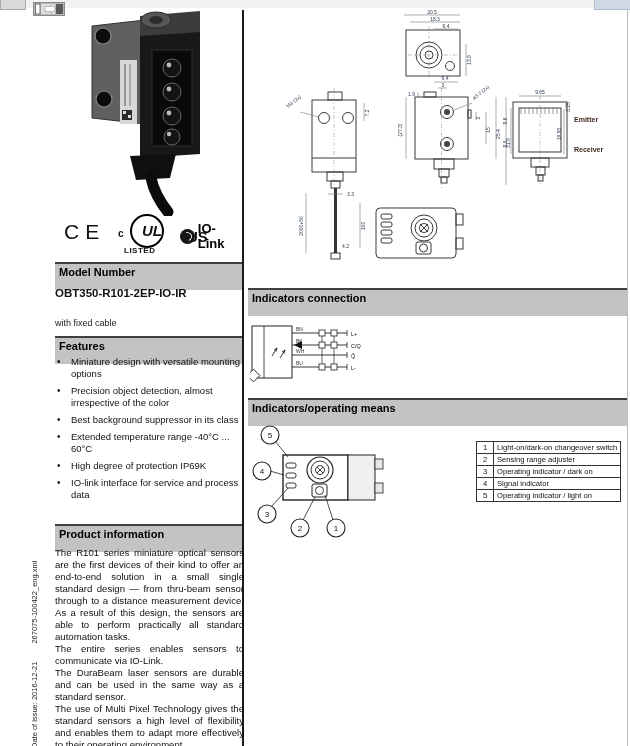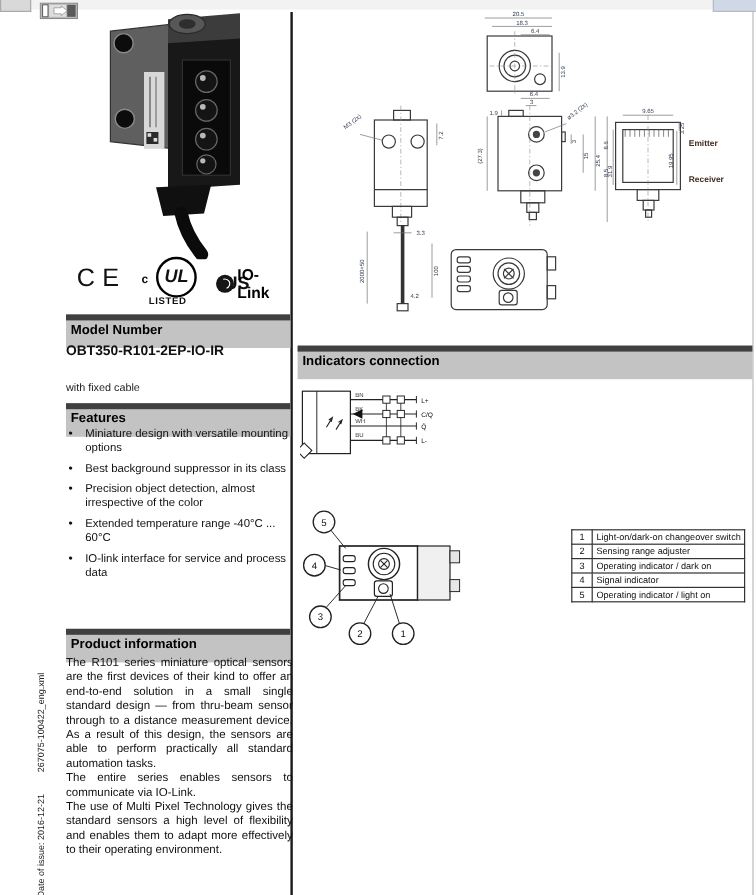--- a/index.html
+++ b/index.html
@@ -1,19 +1,19 @@
 <!DOCTYPE html>
 <html><head>
 <meta charset="utf-8">
 <style>
   html,body{margin:0;padding:0;background:#fff;}
   #page{position:relative;width:630px;height:746px;background:#fff;overflow:hidden;
         font-family:"Liberation Sans","DejaVu Sans",sans-serif;color:#111;}
   .abs{position:absolute;}
-  .bar{position:absolute;height:28px;background:#c3c3c3;border-top:5px solid #404040;
+  .bar{position:absolute;height:28px;background:#c3c3c3;border-top:2px solid #404040;
        font-weight:bold;font-size:11px;line-height:17px;padding-left:4px;box-sizing:border-box;color:#000;}
   .divider{position:absolute;left:242px;top:10px;width:2px;height:736px;background:#1a1a1a;}
   .pageedge{position:absolute;left:627px;top:10px;width:1px;height:736px;background:#bbb;}
   .topstrip{position:absolute;left:0;top:0;width:630px;height:8px;background:#f2f2f2;}
   .toptab-l{position:absolute;left:0;top:0;width:24px;height:9px;background:#d9d9d9;border:1px solid #aaa;border-top:none;}
   .toptab-r{position:absolute;left:594px;top:0;width:36px;height:9px;background:#cfd8e4;border:1px solid #b3bcc9;border-top:none;}
   .model-text{position:absolute;left:55px;font-weight:bold;font-size:11.5px;text-align:center;}
   .sub-text{position:absolute;left:55px;font-size:10px;color:#222;margin-top:32px;}
   .note-text{position:absolute;left:55px;font-size:9px;color:#222;}
   ul.features{position:absolute;left:55px;top:356px;width:186px;margin:0;padding:0;list-style:none;}
@@ -21,21 +21,21 @@
   ul.features li::before{content:"•";position:absolute;left:2px;top:0;font-size:10px;}
   .pinfo{position:absolute;left:55px;width:189px;font-size:9.6px;line-height:12px;text-align:justify;color:#111;}
   .pinfo p{margin:0;}
   .vnote{position:absolute;left:30px;top:748px;width:210px;transform:rotate(-90deg);
          transform-origin:left top;font-size:7.5px;color:#222;white-space:nowrap;}
   .vnote span{margin-right:16px;}
   .logos{position:absolute;left:60px;top:214px;width:182px;height:44px;}
   .ce{position:absolute;left:4px;top:6px;font-size:21px;letter-spacing:6px;font-weight:normal;color:#111;}
   .ulwrap{position:absolute;left:56px;top:0px;width:62px;height:44px;font-weight:bold;color:#111;}
   .ulcircle{position:absolute;left:14px;top:0px;width:30px;height:30px;border:2.5px solid #000;border-radius:50%;
-            text-align:center;font-style:italic;font-size:15px;line-height:30px;}
+            text-align:right;font-style:italic;font-size:15px;line-height:30px;}
   .ulc{position:absolute;left:2px;top:14px;font-size:10px;}
   .ulus{position:absolute;left:35px;top:14px;font-size:15px;padding-left:36px;}
   .ullisted{position:absolute;left:8px;top:32px;font-size:8px;letter-spacing:0.5px;}
   .iolink{position:absolute;left:120px;top:7px;display:flex;align-items:center;}
   .iolink .dot{width:15px;height:15px;border-radius:50%;background:#161616;position:relative;margin-right:3px;}
   .iolink .dot::after{content:"";position:absolute;left:3px;top:3px;width:7px;height:7px;border:1.6px solid #fff;
             border-radius:50%;border-left-color:transparent;border-bottom-color:transparent;transform:rotate(25deg);}
   .iolink .txt{font-weight:bold;font-size:13px;color:#000;}
   table.ind{position:absolute;left:476px;top:441px;border-collapse:collapse;font-size:7.6px;color:#111;}
   table.ind td{border:1px solid #333;padding:0 3px;height:11px;line-height:11px;white-space:nowrap;}
@@ -107,30 +107,32 @@
   </div>
 
   <div class="bar" style="left:55px;top:262px;width:187px">Model Number</div>
   <div class="model-text" style="top:287px">OBT350-R101-2EP-IO-IR</div>
   <div class="sub-text" style="top:304px">Triangulation sensor (BGS)</div>
   <div class="note-text" style="top:318px">with fixed cable</div>
 
   <div class="bar" style="left:55px;top:336px;width:187px">Features</div>
   <ul class="features">
     <li><span>Miniature design with versatile mounting options</span></li>
+    <li><span>Precision object detection, almost irrespective of the color</span></li>
     <li><span>Best background suppressor in its class</span></li>
-    <li><span>Precision object detection, almost irrespective of the color</span></li>
     <li><span>Extended temperature range -40°C ... 60°C</span></li>
+    <li><span>High degree of protection IP69K</span></li>
     <li><span>IO-link interface for service and process data</span></li>
   </ul>
 
   <div class="bar" style="left:55px;top:524px;width:187px">Product information</div>
   <div class="pinfo" style="top:547px">
     <p>The R101 series miniature optical sensors are the first devices of their kind to offer an end-to-end solution in a small single standard design — from thru-beam sensor through to a distance measurement device. As a result of this design, the sensors are able to perform practically all standard automation tasks.</p>
     <p>The entire series enables sensors to communicate via IO-Link.</p>
+    <p>The DuraBeam laser sensors are durable and can be used in the same way as a standard sensor.</p>
     <p>The use of Multi Pixel Technology gives the standard sensors a high level of flexibility and enables them to adapt more effectively to their operating environment.</p>
   </div>
 
   <div class="vnote">
     <span>Date of issue: 2016-12-21</span>
     <span>267075-100422_eng.xml</span>
   </div>
 
   <svg class="abs" style="left:248px;top:8px" width="380" height="272" viewBox="0 0 380 272">
 
@@ -287,20 +289,21 @@
     <text x="46" y="12.5" font-size="5" fill="#333">BN</text>
     <text x="46" y="24.5" font-size="5" fill="#333">BK</text>
     <text x="46" y="34.5" font-size="5" fill="#333">WH</text>
     <text x="46" y="46.5" font-size="5" fill="#333">BU</text>
     <text x="101" y="17.5" font-size="5.5" fill="#111">L+</text>
     <text x="101" y="29.5" font-size="5.5" fill="#111">C/Q</text>
     <text x="101" y="39.5" font-size="5.5" fill="#111">Q̄</text>
     <text x="101" y="51.5" font-size="5.5" fill="#111">L-</text>
   </svg>
 
+  <div class="bar" style="left:248px;top:398px;width:379px">Indicators/operating means</div>
 
   <svg class="abs" style="left:248px;top:423px" width="180" height="125" viewBox="0 0 180 125">
     <rect x="35" y="32" width="65" height="45" fill="#fff" stroke="#222" stroke-width="1.4"></rect>
     <rect x="100" y="32" width="27" height="45" fill="#f0f0f0" stroke="#222" stroke-width="1"></rect>
     <rect x="127" y="36" width="8" height="10" fill="#e6e6e6" stroke="#222" stroke-width="0.8"></rect>
     <rect x="127" y="60" width="8" height="10" fill="#e6e6e6" stroke="#222" stroke-width="0.8"></rect>
     <rect x="38" y="40" width="10" height="5" rx="2" fill="#fff" stroke="#222" stroke-width="0.9"></rect>
     <rect x="38" y="50" width="10" height="5" rx="2" fill="#fff" stroke="#222" stroke-width="0.9"></rect>
     <rect x="38" y="60" width="10" height="5" rx="2" fill="#fff" stroke="#222" stroke-width="0.9"></rect>
     <circle cx="72" cy="47" r="13" fill="#fff" stroke="#222" stroke-width="1.2"></circle>

